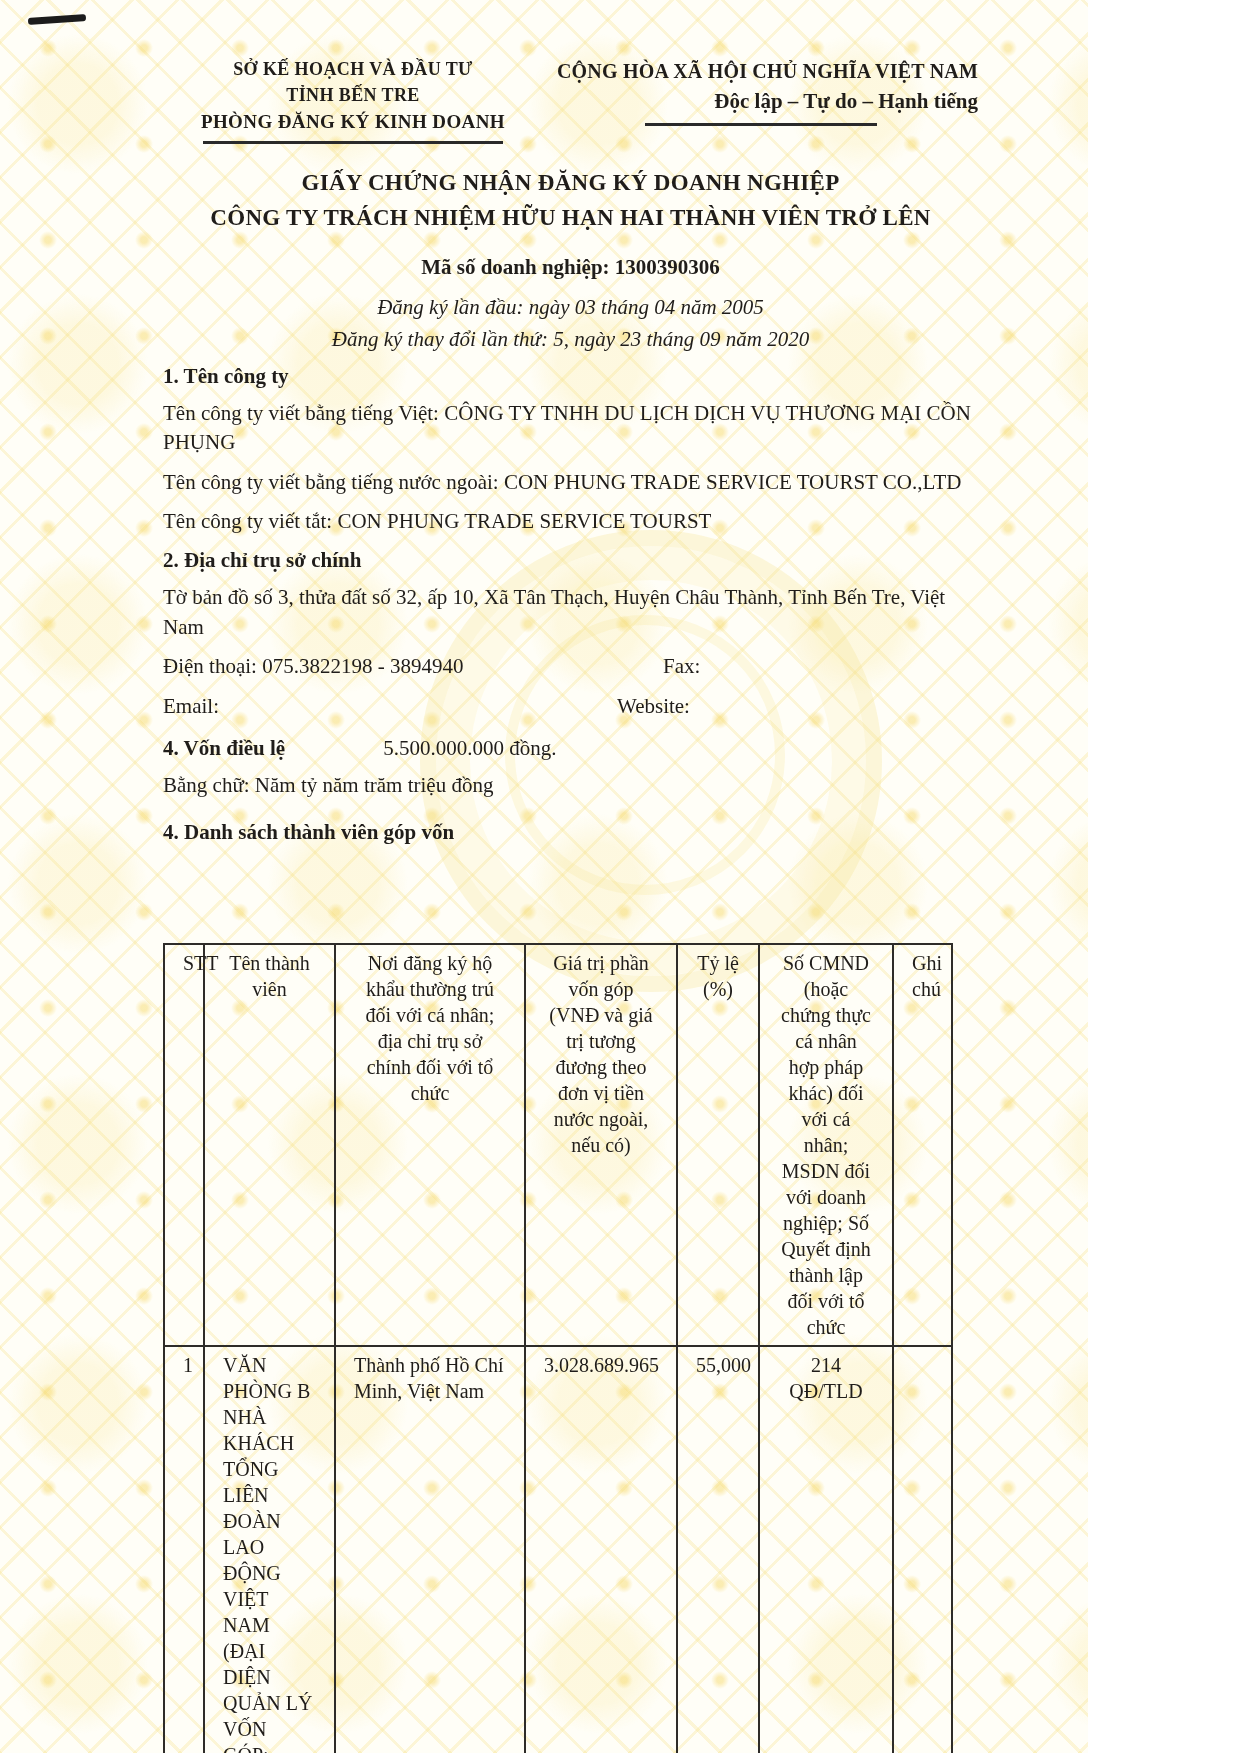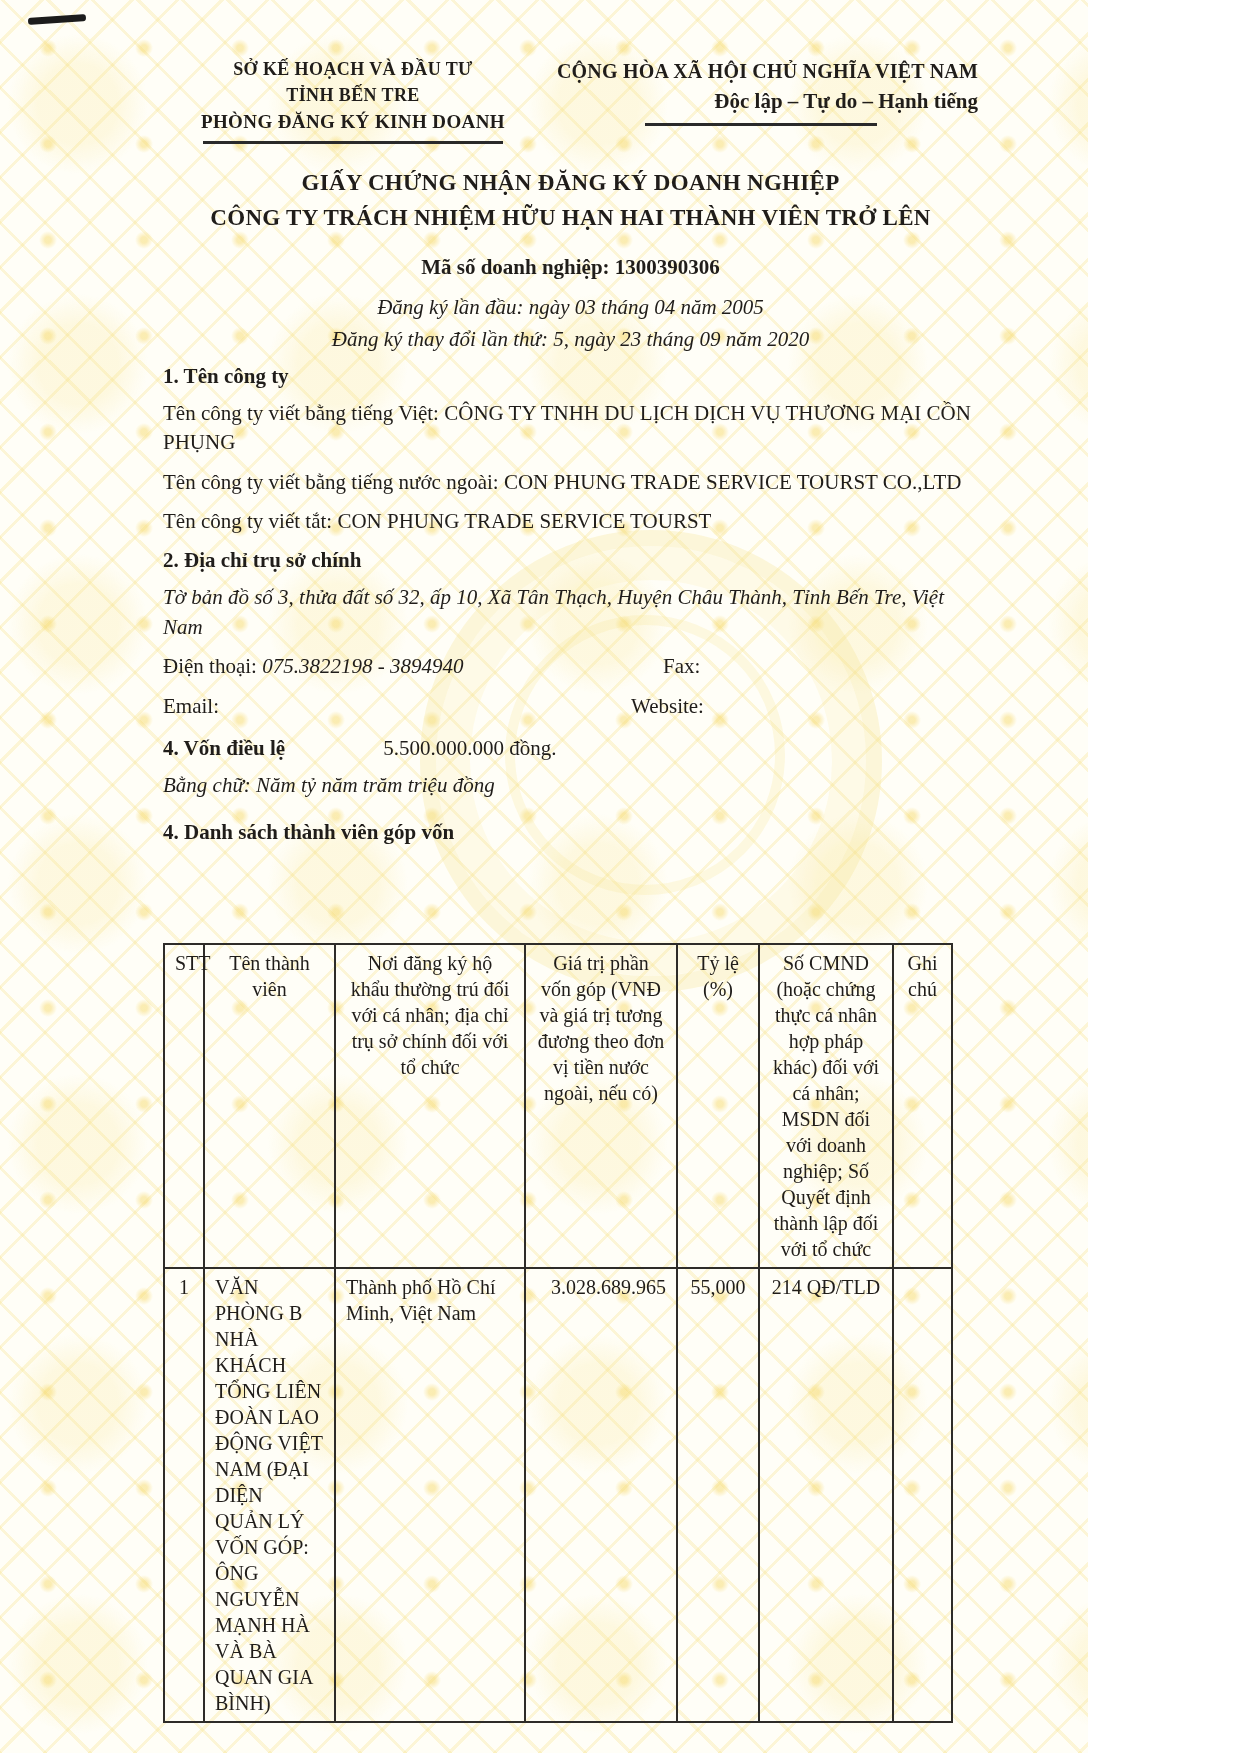--- a/index.html
+++ b/index.html
@@ -37,31 +37,31 @@
   .titles{text-align:center;margin-top:26px;}
   .t1{font-size:23px;font-weight:700;letter-spacing:.3px;}
   .t2{font-size:23px;font-weight:700;letter-spacing:.3px;margin-top:9px;}
   .ms{font-size:21px;font-weight:700;margin-top:24px;}
   .reg{font-size:21px;font-style:italic;margin-top:15px;}
   .reg2{margin-top:7px;}
 
   
   .sec-h{font-size:21px;font-weight:700;margin-top:12px;}
   .para{font-size:21px;line-height:1.4;margin-top:10px;}
-  .italic{font-style:italic;}
+  .italic{}
   .contact-row{position:relative;font-size:21px;margin-top:12px;height:28px;}
   .contact-right{position:absolute;left:500px;top:0;}
-  .contact-right2{position:absolute;left:468px;top:0;}
+  .contact-right2{position:absolute;left:454px;top:0;}
   .cap-row{font-size:21px;margin-top:14px;}
   .cap-label{display:inline-block;width:215px;font-weight:700;}
   .sec4{margin-top:20px;}
 
   
   table.members{border-collapse:collapse;margin-top:98px;table-layout:fixed;width:788px;font-size:20px;}
-  table.members th,table.members td{border:2px solid #2e2c29;padding:5px 10px;vertical-align:top;line-height:1.3;}
+  table.members th,table.members td{border:2px solid #2e2c29;padding:5px 18px;vertical-align:top;line-height:1.3;}
   table.members th{font-weight:400;text-align:center;}
   td.c-stt{text-align:center;}
   td.c-name{text-transform:uppercase;}
   td.c-val{text-align:right;padding-right:8px;}
   td.c-pct{text-align:center;}
   td.c-id{text-align:center;}
   tr.data-row{height:418px;}
   tr.head-row{height:188px;}
 </style>
 </head>

